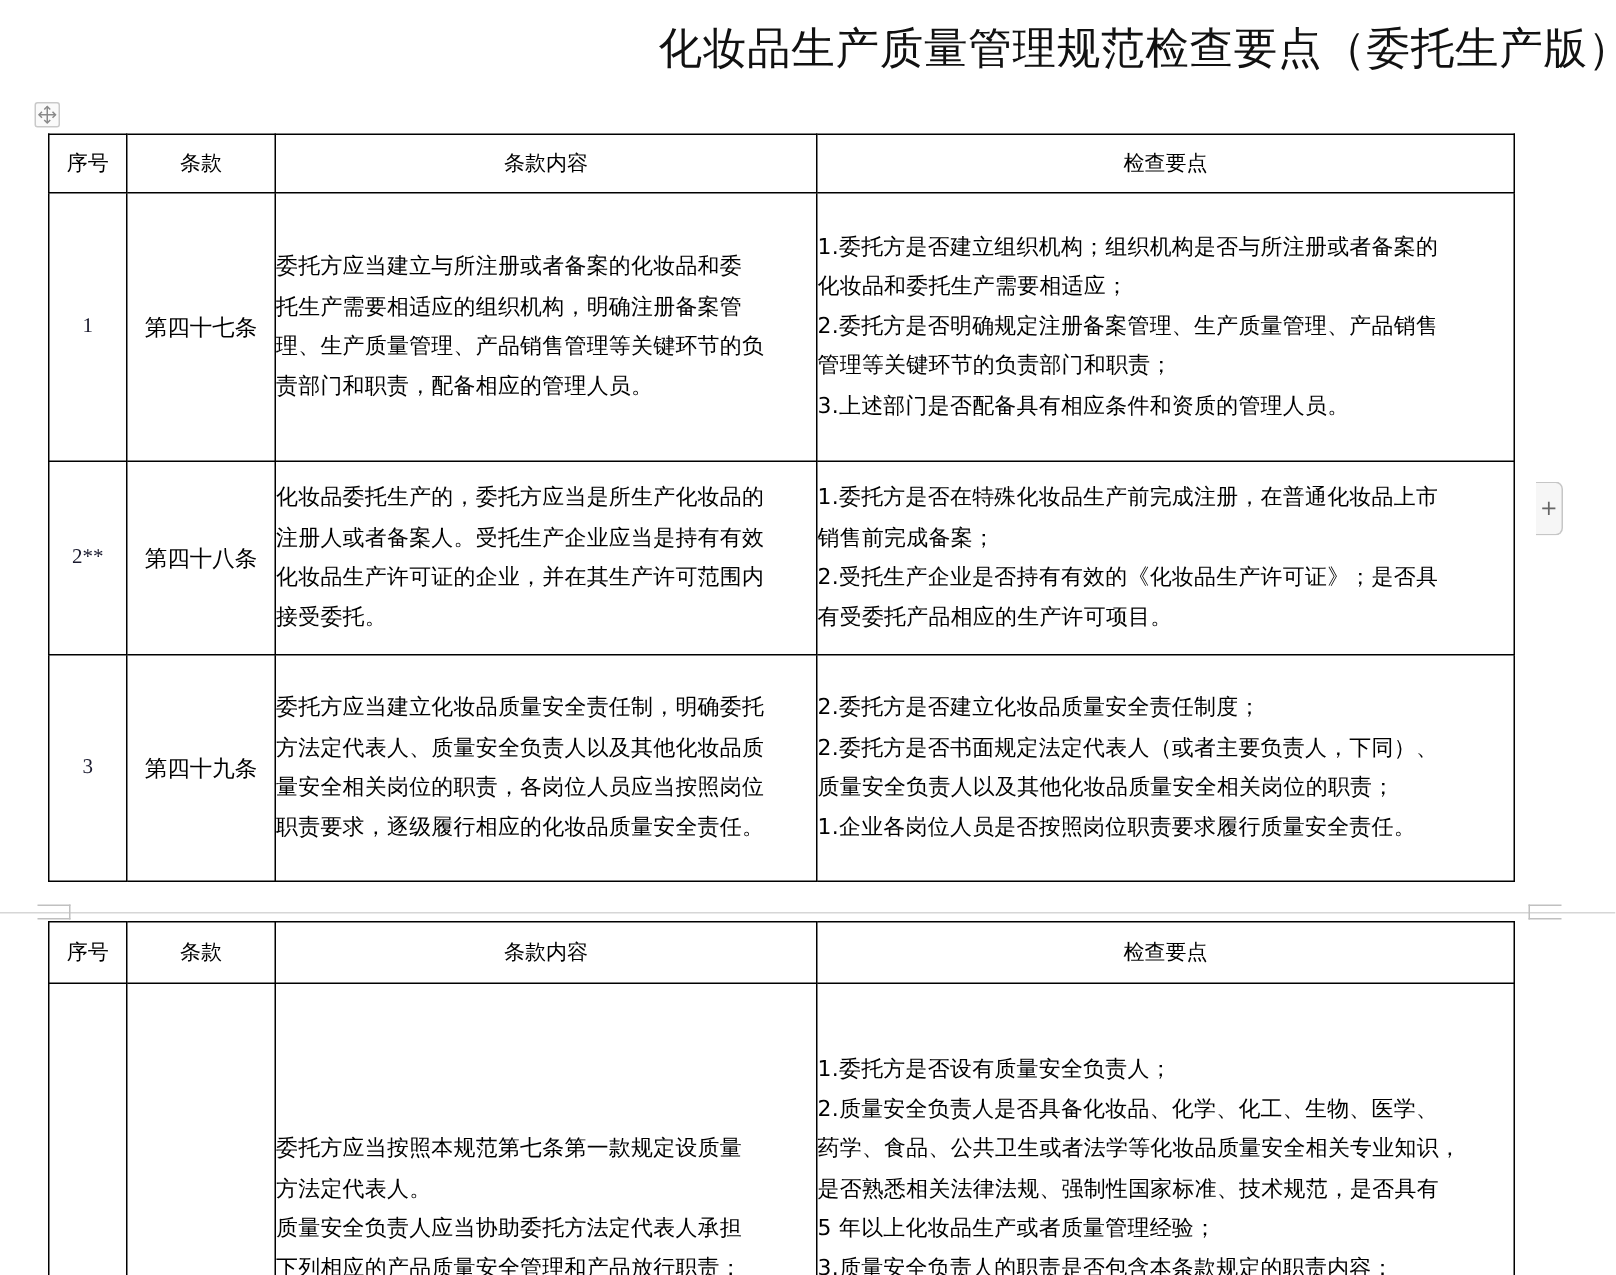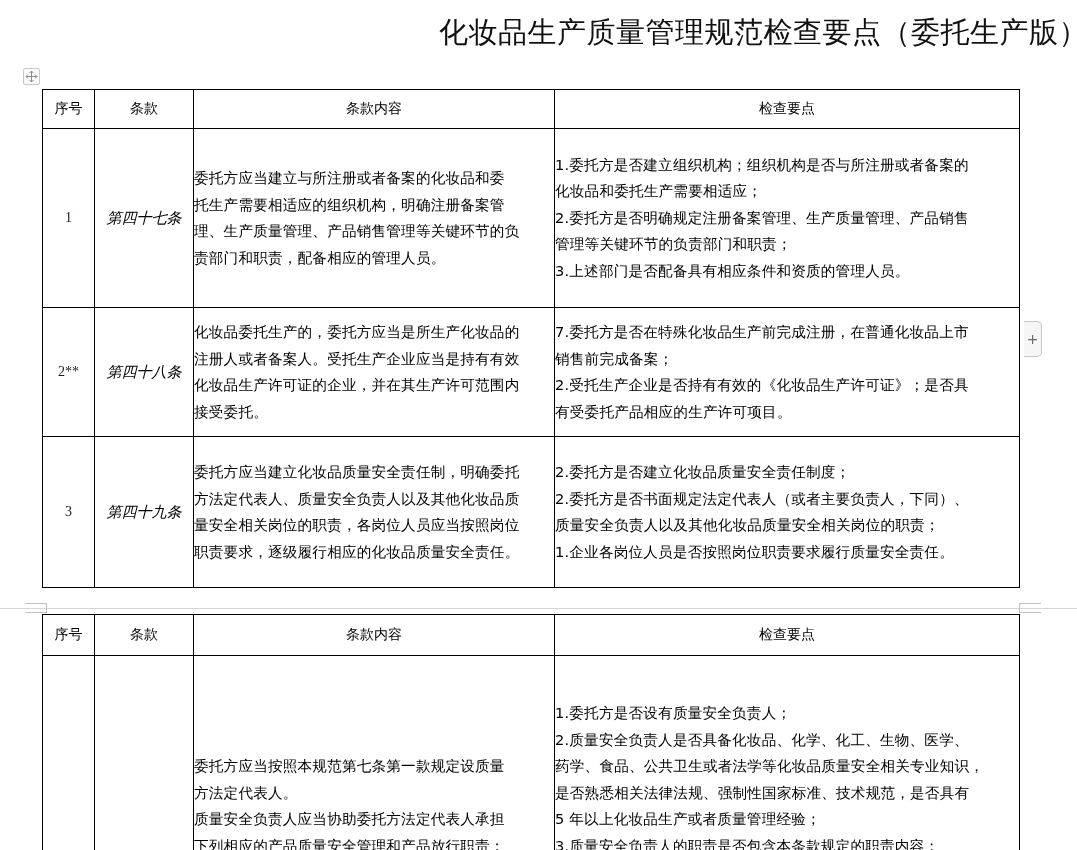--- a/index.html
+++ b/index.html
@@ -56,21 +56,21 @@
     color: #666;
     font-family: "DejaVu Sans", sans-serif;
     font-size: 14px;
     display: flex;
     align-items: center;
     justify-content: center;
     cursor: pointer;
   }
   table.grid {
     position: absolute;
-    left: 42px;
+    left: 32px;
     border-collapse: collapse;
     table-layout: fixed;
     width: 966px;
   }
   table.grid td, table.grid th {
     border: 1.5px solid #000;
     padding: 0;
     vertical-align: middle;
   }
   table.grid th {
@@ -87,21 +87,20 @@
   td.no {
     text-align: center;
     font-size: 14px;
     font-family: "Liberation Serif", "DejaVu Serif", serif;
     color: #1a1a2e;
   }
   td.art {
     text-align: center;
     font-size: 15px;
     font-family: "DejaVu Sans", "Liberation Sans", sans-serif;
-    font-style: italic;
   }
   td.content, td.check {
     font-size: 14.6px;
     line-height: 26.5px;
     font-family: "DejaVu Sans", "Liberation Sans", sans-serif;
     padding: 0 4px 0 6px;
     text-align: justify;
     letter-spacing: 0.2px;
   }
   td.check { padding-left: 5px; padding-right: 6px; margin-top: 34px; }
@@ -177,21 +176,21 @@
   <tr style="height:129px;">
     <td class="no">2**</td>
     <td class="art">第四十八条</td>
     <td class="content">
       <span class="line">化妆品委托生产的，委托方应当是所生产化妆品的</span>
       <span class="line">注册人或者备案人。受托生产企业应当是持有有效</span>
       <span class="line">化妆品生产许可证的企业，并在其生产许可范围内</span>
       <span class="line">接受委托。</span>
     </td>
     <td class="check">
-      <span class="line">7.委托方是否在特殊化妆品生产前完成注册，在普通化妆品上市</span>
+      <span class="line">1.委托方是否在特殊化妆品生产前完成注册，在普通化妆品上市</span>
       <span class="line">销售前完成备案；</span>
       <span class="line">2.受托生产企业是否持有有效的《化妆品生产许可证》；是否具</span>
       <span class="line">有受委托产品相应的生产许可项目。</span>
     </td>
   </tr>
   <tr style="height:151px;">
     <td class="no">3</td>
     <td class="art">第四十九条</td>
     <td class="content">
       <span class="line">委托方应当建立化妆品质量安全责任制，明确委托</span>

